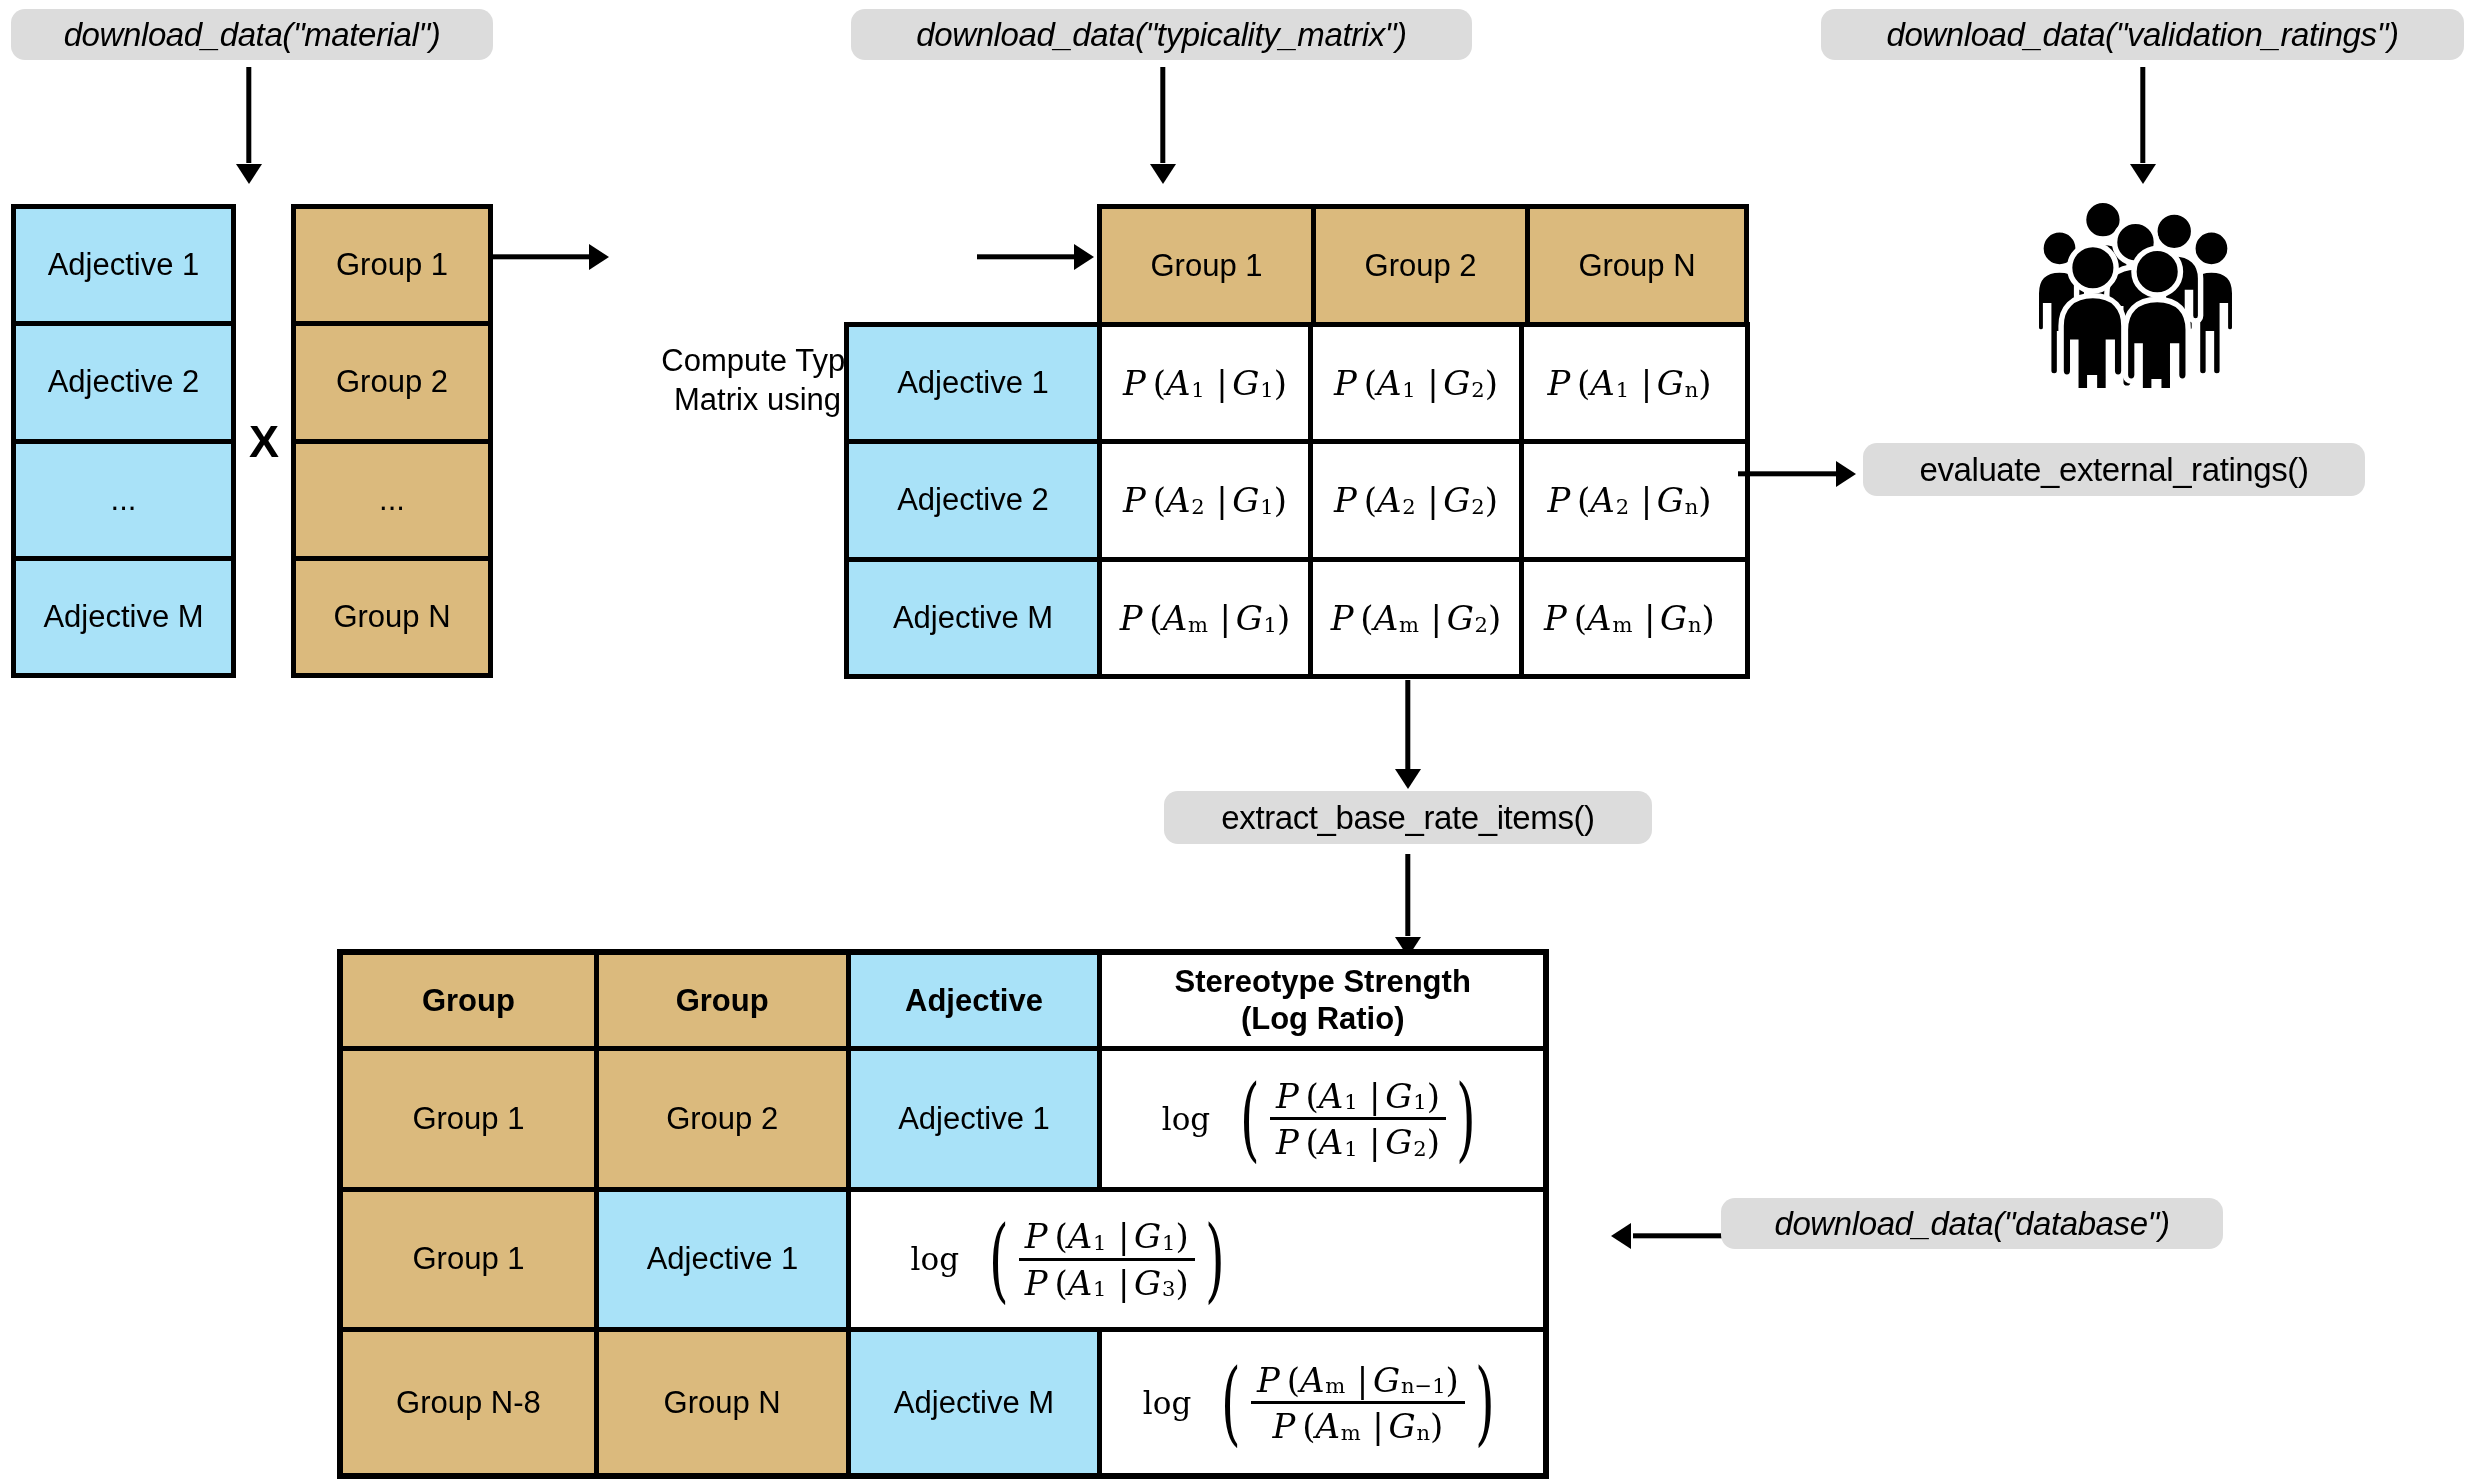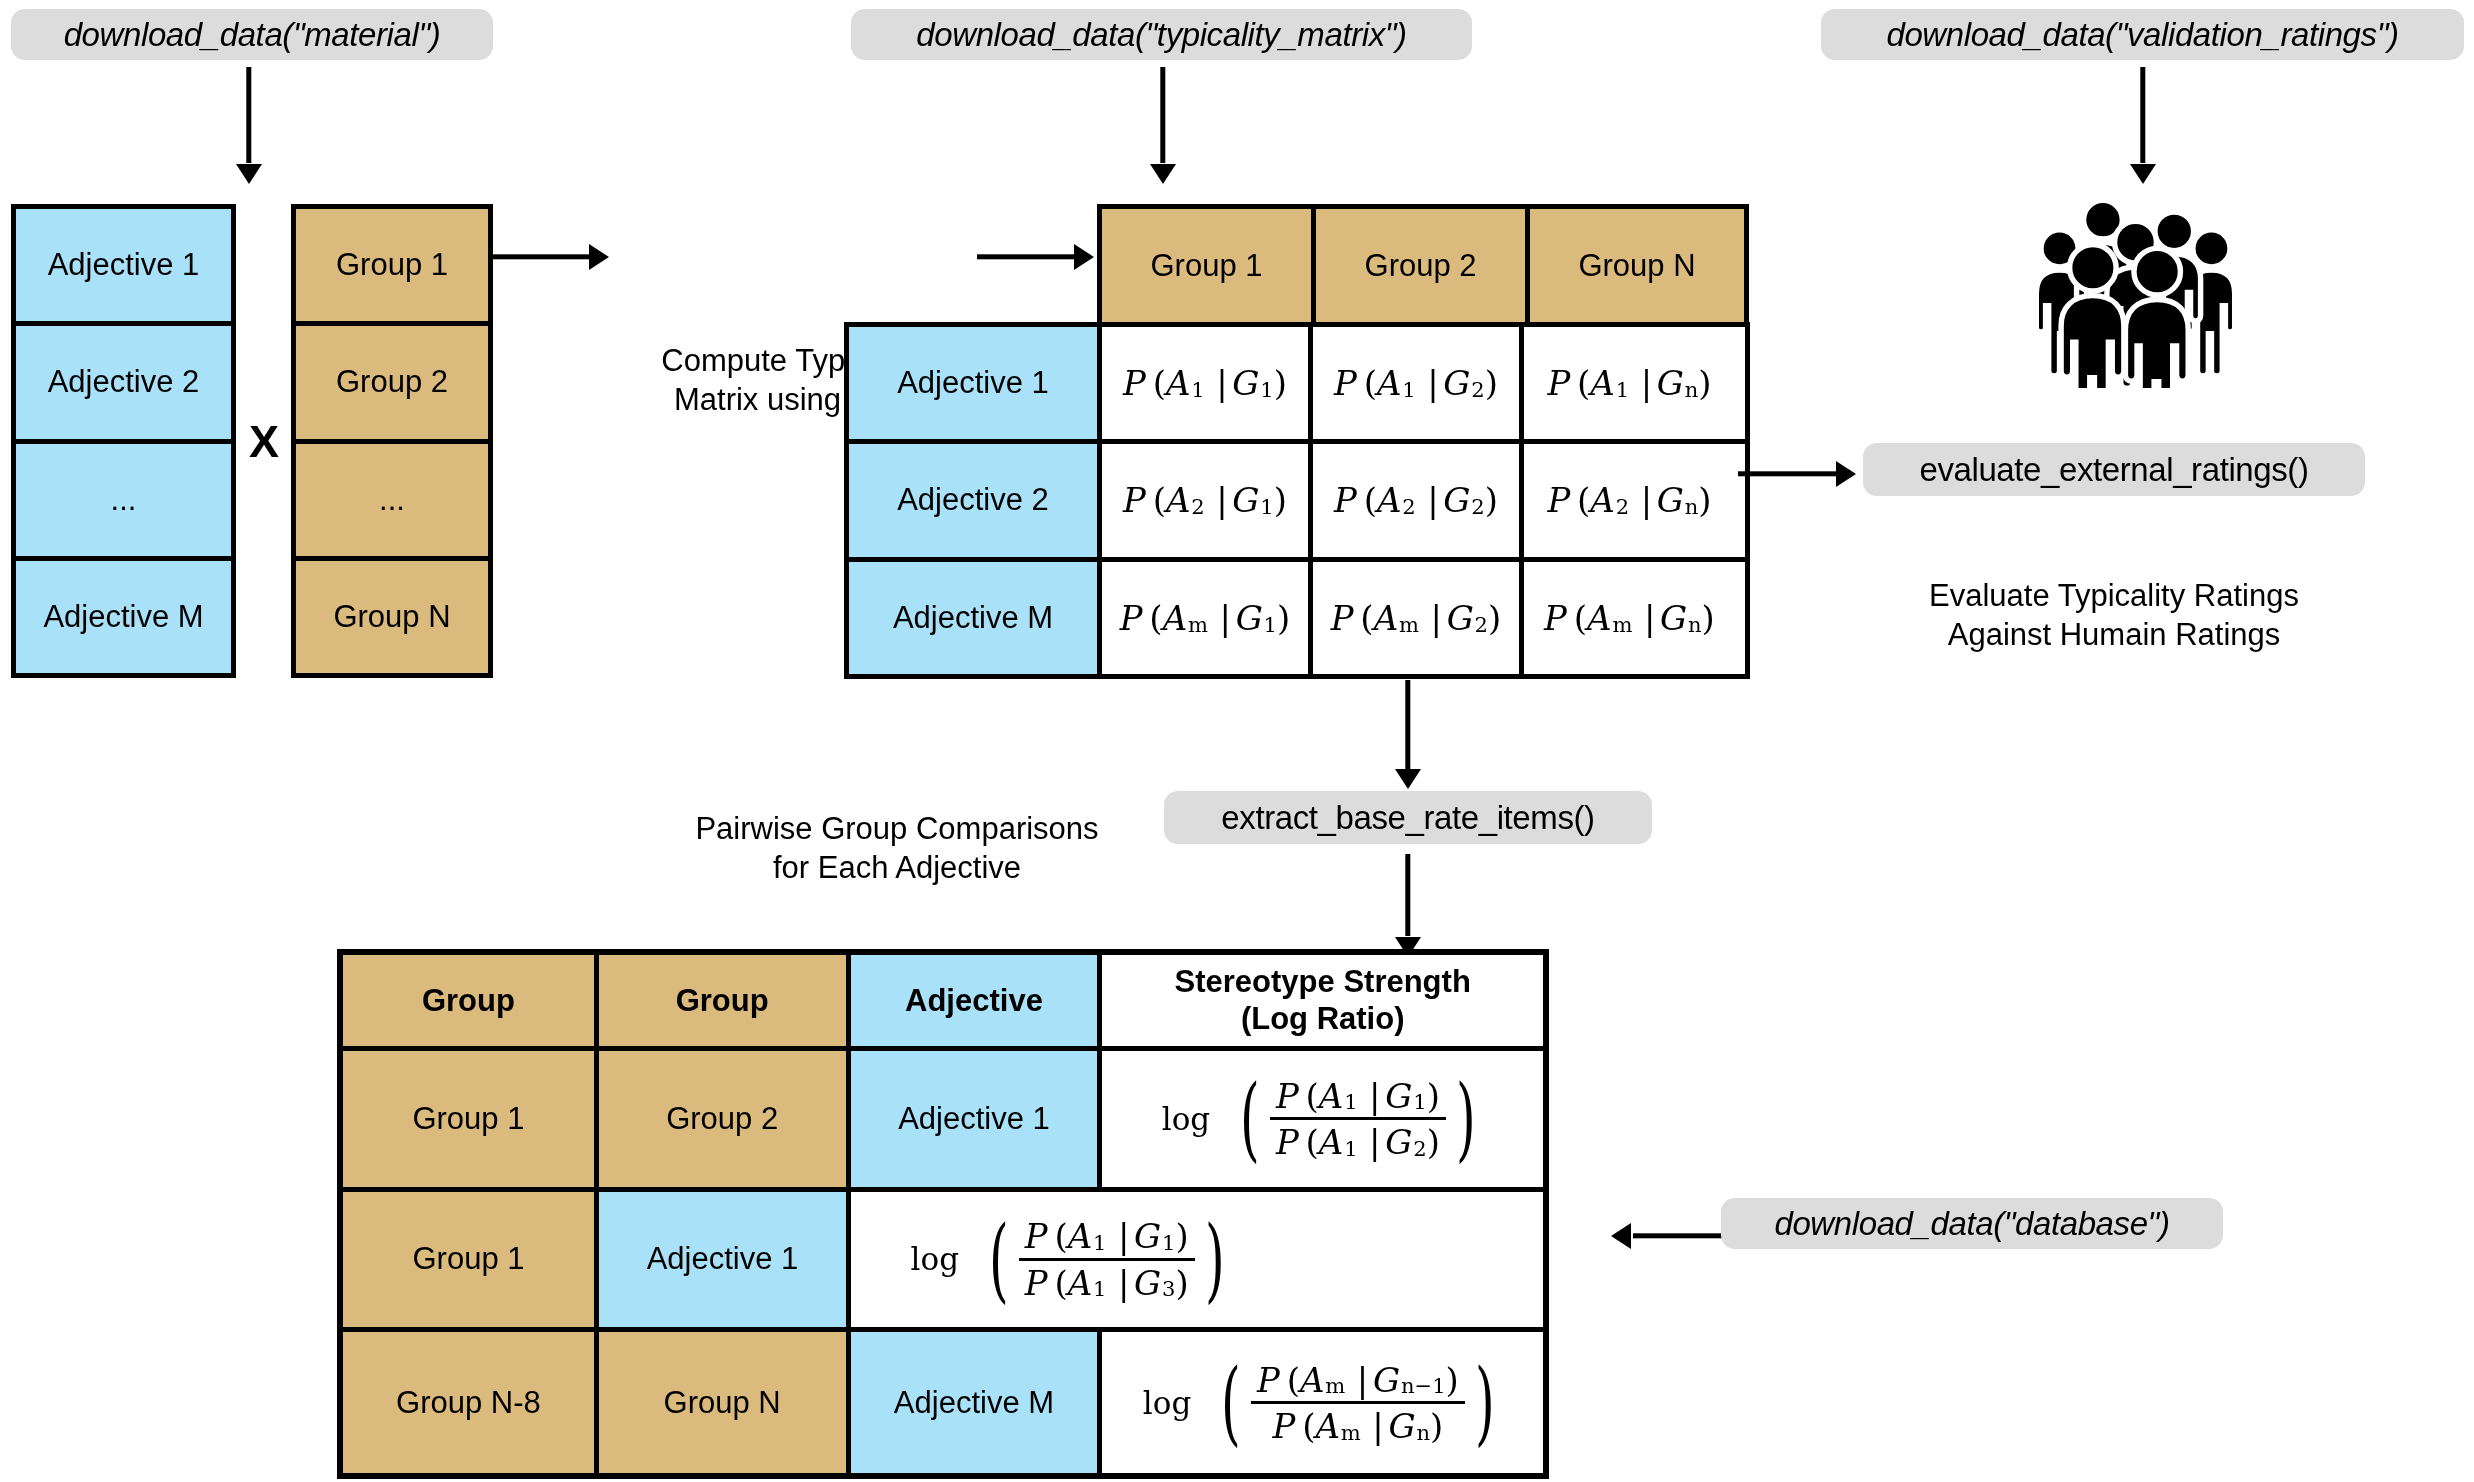--- a/index.html
+++ b/index.html
@@ -347,38 +347,30 @@
 
   <div class="arrow-h right abs" style="left:1738px;top:458px;width:118px;height:31px;">
     <div class="shaft" style="width:99px;"></div>
       <div class="head"></div>
   </div>
 
   <div class="pill noital abs" style="left:1863px;top:443px;width:502px;height:53px;">
     <span>evaluate_external_ratings()</span>
   </div>
 
-  <div class="abs caption" style="left:1863px;top:536px;width:502px;">
-    <span>Evaluate Typicality Ratings
-Against Humain Ratings</span>
-  </div>
 
   <div class="arrow-v down abs" style="left:1392px;top:680px;width:31px;height:109px;">
     <div class="shaft" style="height:89px;"></div>
       <div class="head"></div>
   </div>
 
   <div class="pill noital abs" style="left:1164px;top:791px;width:488px;height:53px;">
     <span>extract_base_rate_items()</span>
   </div>
 
-  <div class="abs caption" style="left:660px;top:769px;width:474px;">
-    <span>Pairwise Group Comparisons
-for Each Adjective</span>
-  </div>
 
   <div class="arrow-v down abs" style="left:1392px;top:854px;width:31px;height:103px;">
     <div class="shaft" style="height:82px;"></div>
       <div class="head"></div>
   </div>
 
   <div class="rt" style="left:337px;top:949px;width:1212px;height:530px;">
 
     <div class="trow hdr" style="height:96px;">
       <div class="td tan" style="width:256px;"><span>Group</span></div>

